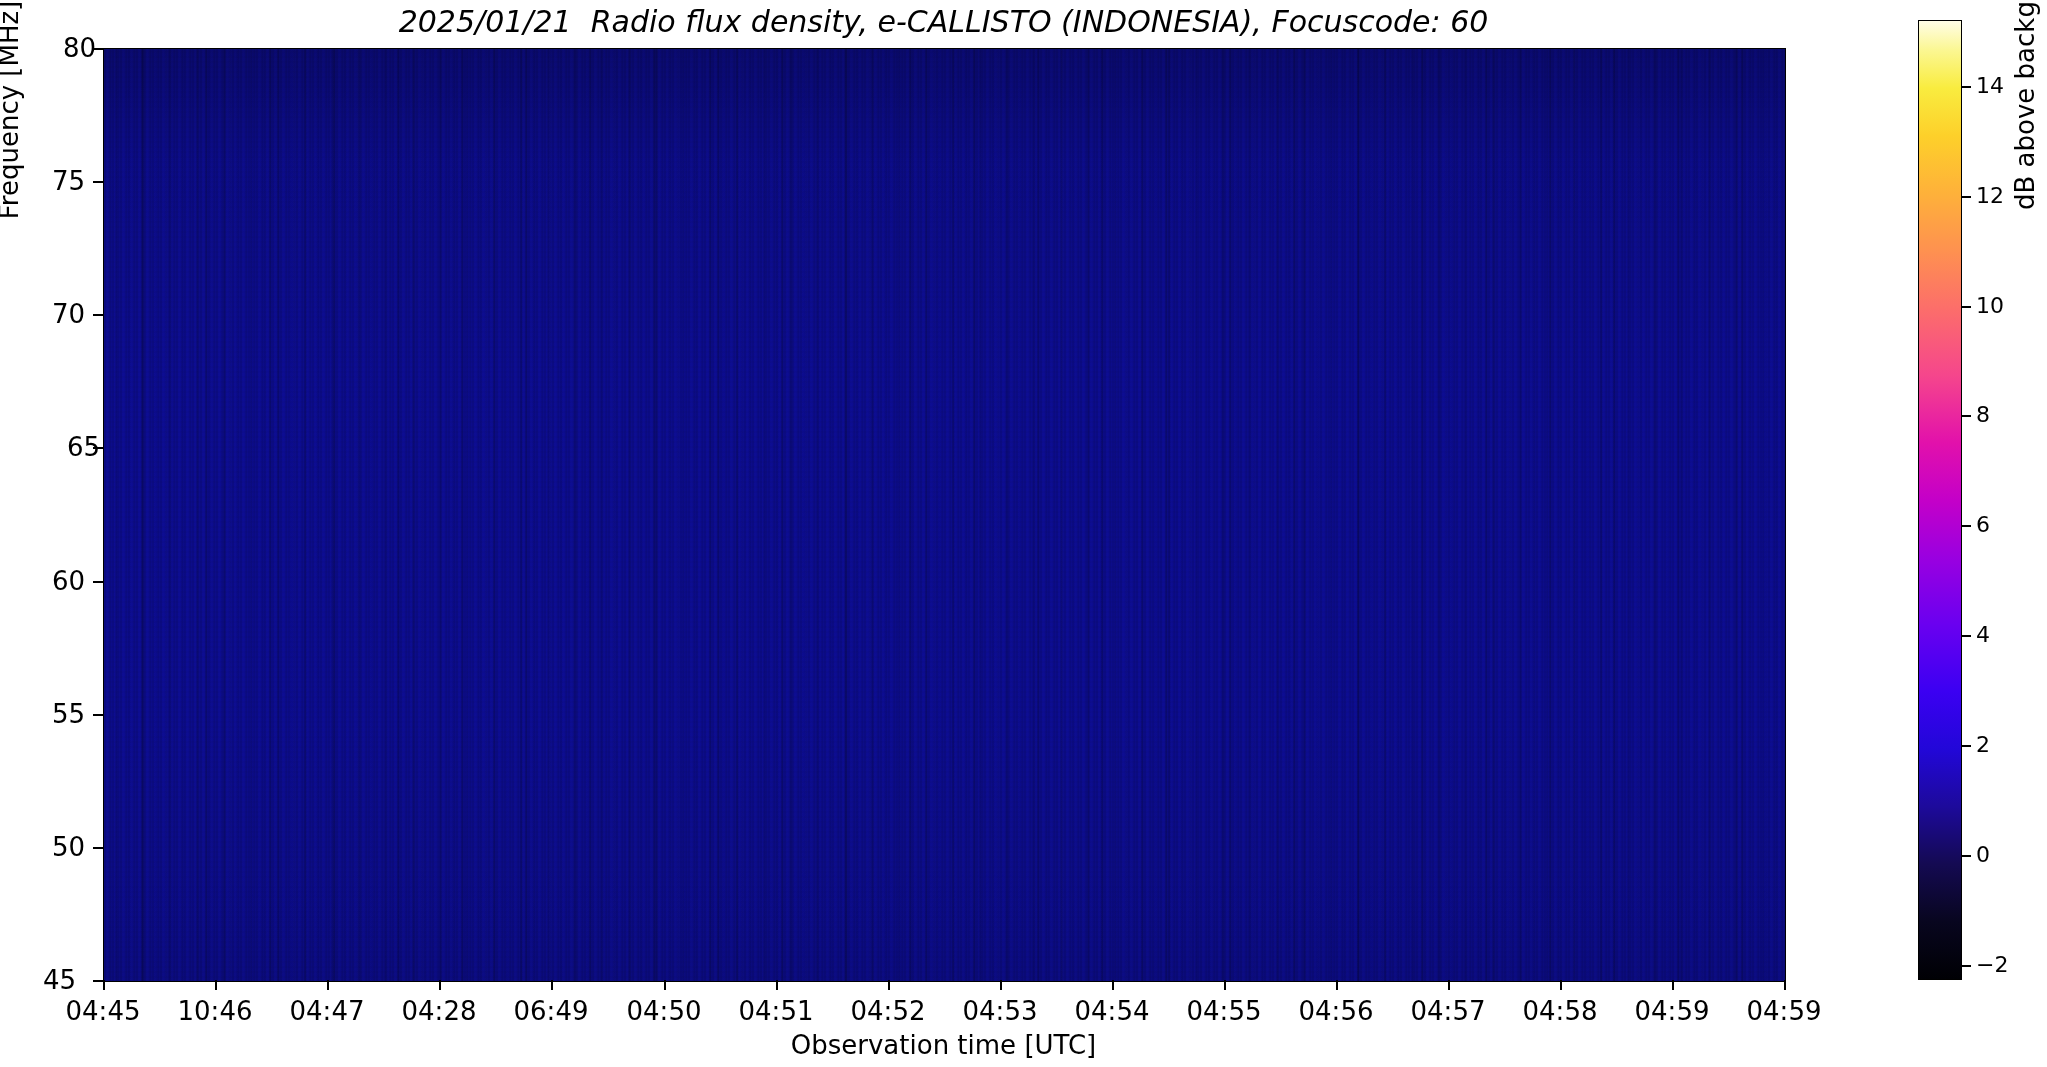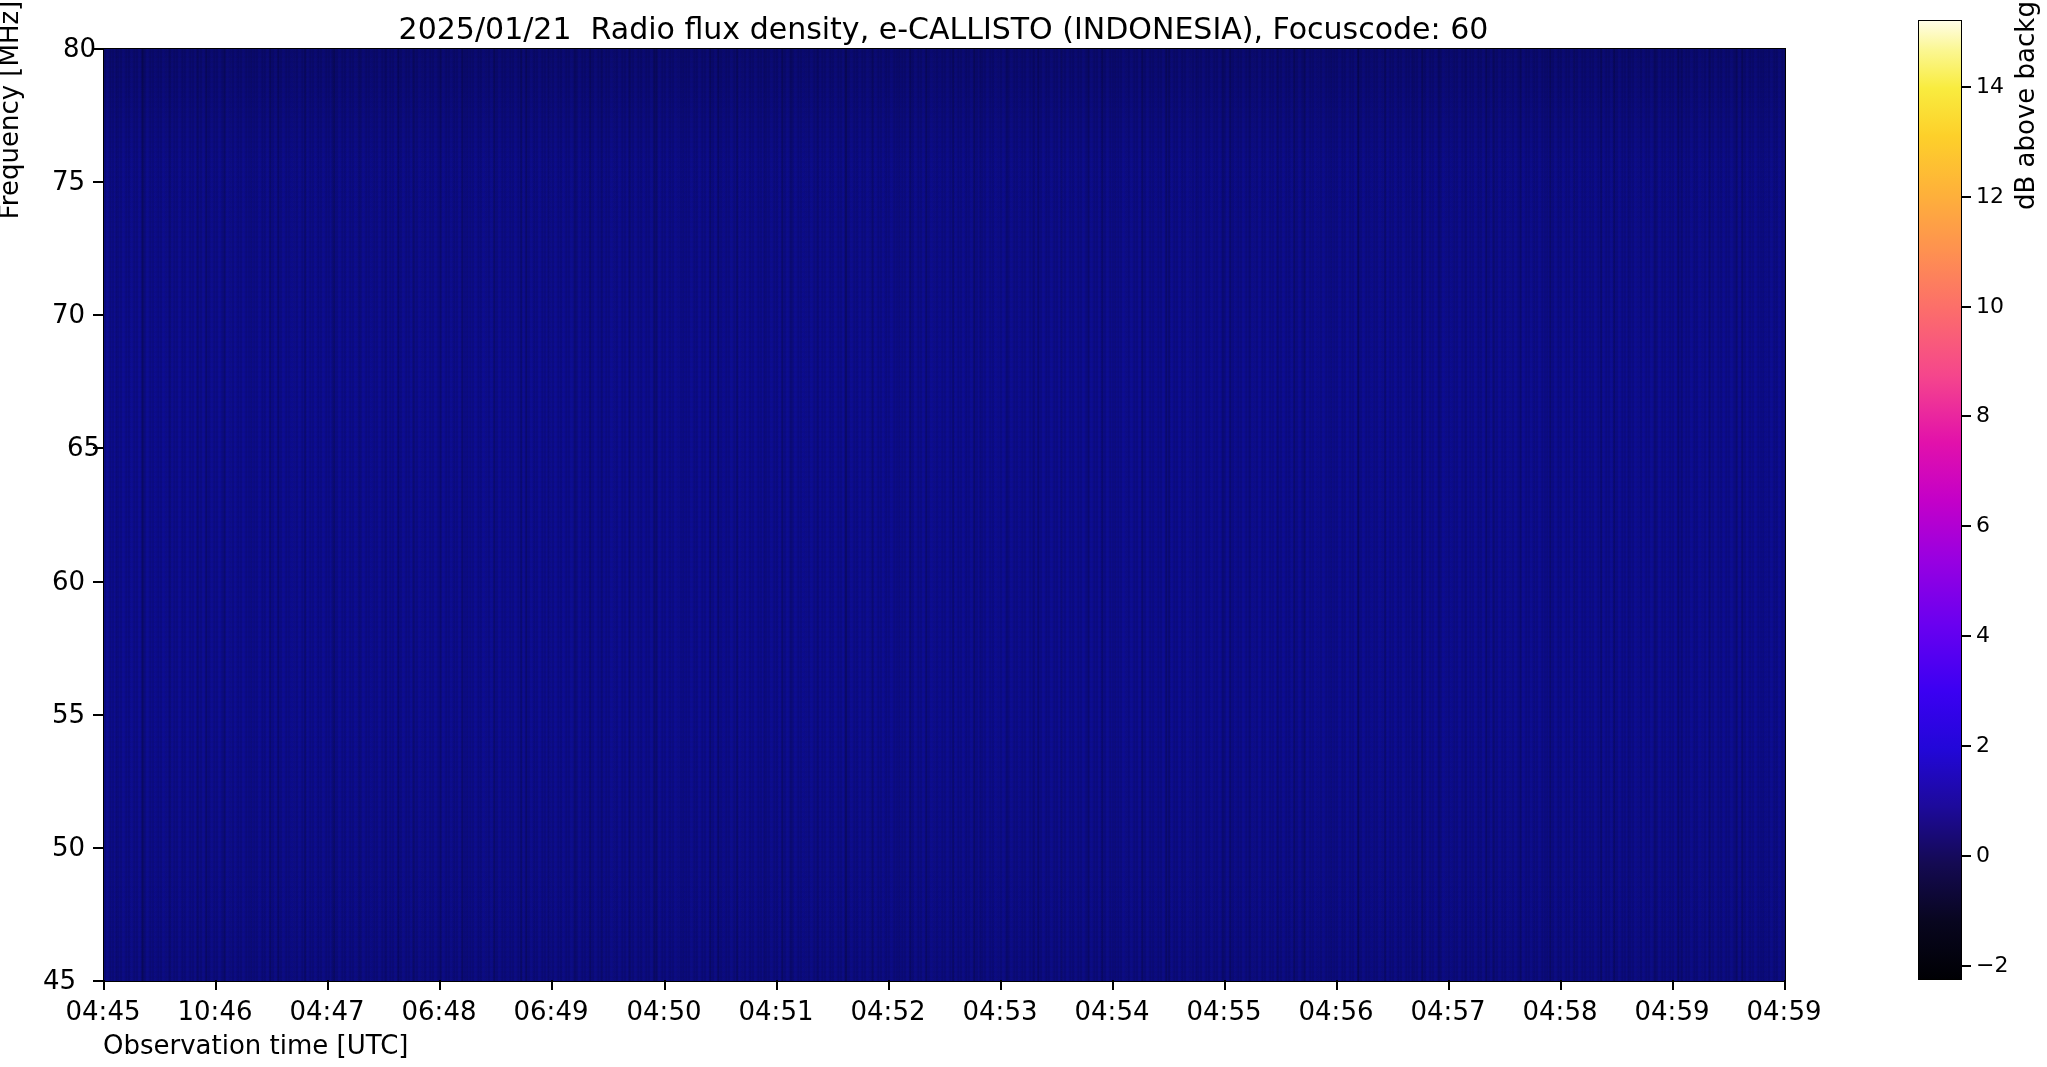--- a/index.html
+++ b/index.html
@@ -21,27 +21,28 @@
     left: 0; top: 0;
     width: 2047px;
     height: 1067px;
     background: #ffffff;
   }
 
   
   #plot-title {
     position: absolute;
     left: 103px;
-    top: 10px;
+    top: 3px;
     width: 1681px;
     text-align: center;
     font-size: 30px;
     color: #000000;
     line-height: 38px;
     white-space: pre;
+    font-style: italic;
   }
 
   
   #axes {
     position: absolute;
     left: 103px;
     top: 48px;
     width: 1681px;
     height: 932px;
     border: 1.6px solid #000000;
@@ -173,21 +174,21 @@
     text-align: center;
     font-size: 26px;
     color: #000;
     line-height: 30px;
   }
   #xlabel {
     position: absolute;
     left: 103px;
     top: 1030px;
     width: 1681px;
-    text-align: left;
+    text-align: center;
     font-size: 26px;
     color: #000;
   }
 
   
   #colorbar-wrap {
     position: absolute;
     left: 1918px;
     top: 20px;
     width: 44px;
@@ -292,21 +293,21 @@
   <div class="xtick" style="left:103px"></div>
   <div class="xtick-text" style="left:103px">04:45</div>
 
   <div class="xtick" style="left:215px"></div>
   <div class="xtick-text" style="left:215px">10:46</div>
 
   <div class="xtick" style="left:327px"></div>
   <div class="xtick-text" style="left:327px">04:47</div>
 
   <div class="xtick" style="left:439px"></div>
-  <div class="xtick-text" style="left:439px">06:48</div>
+  <div class="xtick-text" style="left:439px">04:28</div>
 
   <div class="xtick" style="left:551px"></div>
   <div class="xtick-text" style="left:551px">06:49</div>
 
   <div class="xtick" style="left:664px"></div>
   <div class="xtick-text" style="left:664px">04:50</div>
 
   <div class="xtick" style="left:776px"></div>
   <div class="xtick-text" style="left:776px">04:51</div>
 

